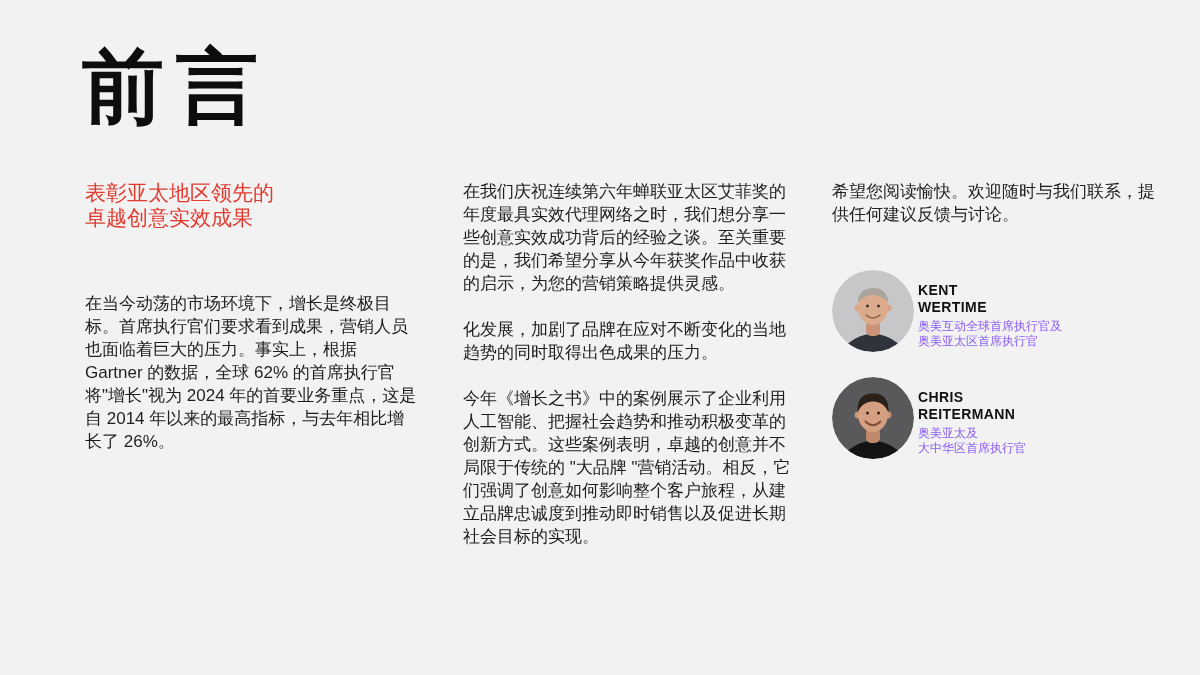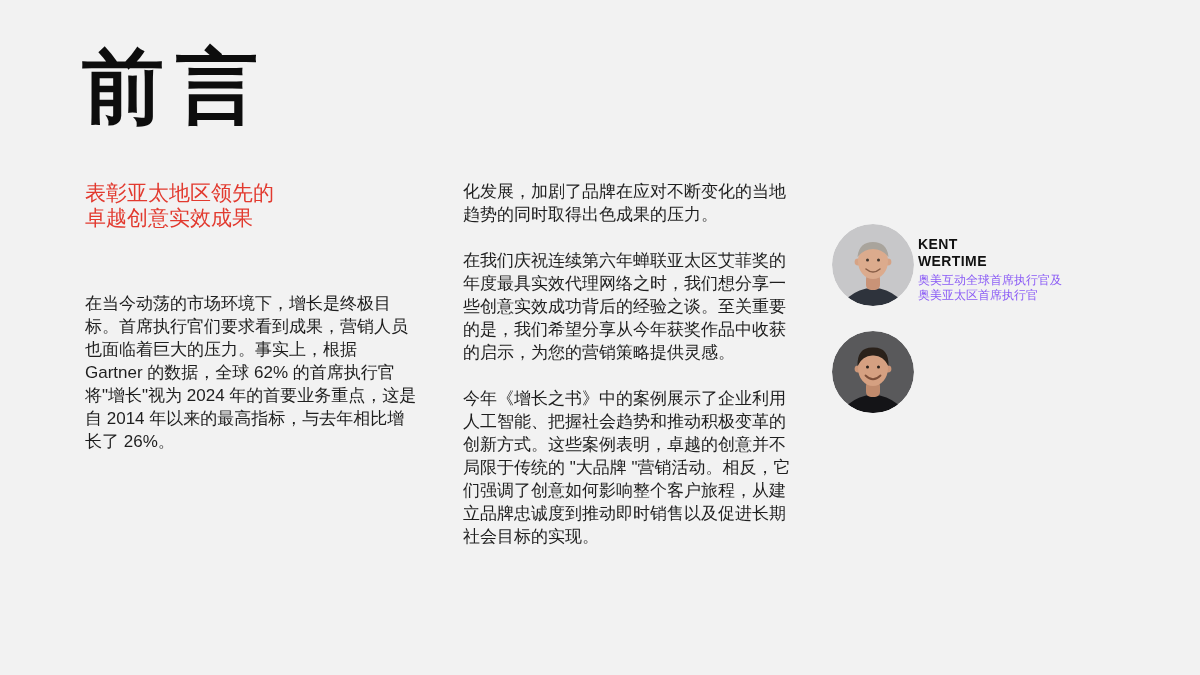--- a/index.html
+++ b/index.html
@@ -100,26 +100,27 @@
 
   <h1 class="page-title">前言</h1>
 
   <div class="col col-1">
     <h2 class="section-subtitle">表彰亚太地区领先的
 卓越创意实效成果</h2>
     <p>在当今动荡的市场环境下，增长是终极目标。首席执行官们要求看到成果，营销人员也面临着巨大的压力。事实上，根据 Gartner 的数据，全球 62% 的首席执行官将"增长"视为 2024 年的首要业务重点，这是自 2014 年以来的最高指标，与去年相比增长了 26%。</p>
   </div>
 
   <div class="col col-2">
+    <p>在我们庆祝连续第六年蝉联亚太区艾菲奖的年度最具实效代理网络之时，我们想分享一些创意实效成功背后的经验之谈。至关重要的是，我们希望分享从今年获奖作品中收获的启示，为您的营销策略提供灵感。</p>
     <p>化发展，加剧了品牌在应对不断变化的当地趋势的同时取得出色成果的压力。</p>
-    <p>在我们庆祝连续第六年蝉联亚太区艾菲奖的年度最具实效代理网络之时，我们想分享一些创意实效成功背后的经验之谈。至关重要的是，我们希望分享从今年获奖作品中收获的启示，为您的营销策略提供灵感。</p>
     <p>今年《增长之书》中的案例展示了企业利用人工智能、把握社会趋势和推动积极变革的创新方式。这些案例表明，卓越的创意并不局限于传统的 "大品牌 "营销活动。相反，它们强调了创意如何影响整个客户旅程，从建立品牌忠诚度到推动即时销售以及促进长期社会目标的实现。</p>
   </div>
 
   <div class="col col-3">
+    <p>希望您阅读愉快。欢迎随时与我们联系，提供任何建议反馈与讨论。</p>
 
     <div class="people">
 
       <div class="person">
         <svg class="avatar" viewBox="0 0 82 82" aria-hidden="true">
           <defs>
             <clipPath id="clip-k">
                 <circle cx="41" cy="41" r="41"></circle>
               </clipPath>
           </defs>
@@ -157,18 +158,24 @@
             <rect x="34" y="50" width="14" height="16" rx="5" fill="#c08a6c"></rect>
             <circle cx="26" cy="38" r="3.4" fill="#cc9678"></circle>
             <circle cx="56" cy="38" r="3.4" fill="#cc9678"></circle>
             <ellipse cx="41" cy="37" rx="15" ry="18" fill="#d5a081"></ellipse>
             <path d="M25.5 35 Q25 16 41 16.5 Q57 16 56.5 35 Q51 24 41 24.5 Q31 24 25.5 35 Z" fill="#2a211a"></path>
             <circle cx="35.5" cy="36" r="1.5" fill="#2c211a"></circle>
             <circle cx="46.5" cy="36" r="1.5" fill="#2c211a"></circle>
             <path d="M33.5 44.5 Q41 52 48.5 44.5" fill="none" stroke="#7d4f39" stroke-width="1.8" stroke-linecap="round"></path>
           </g>
         </svg>
+        <div class="person-info">
+          <div class="person-name">CHRIS
+REITERMANN</div>
+          <div class="person-title">奥美亚太及
+大中华区首席执行官</div>
+        </div>
       </div>
 
     </div>
   </div>
 
 </div>
 
 </body></html>

